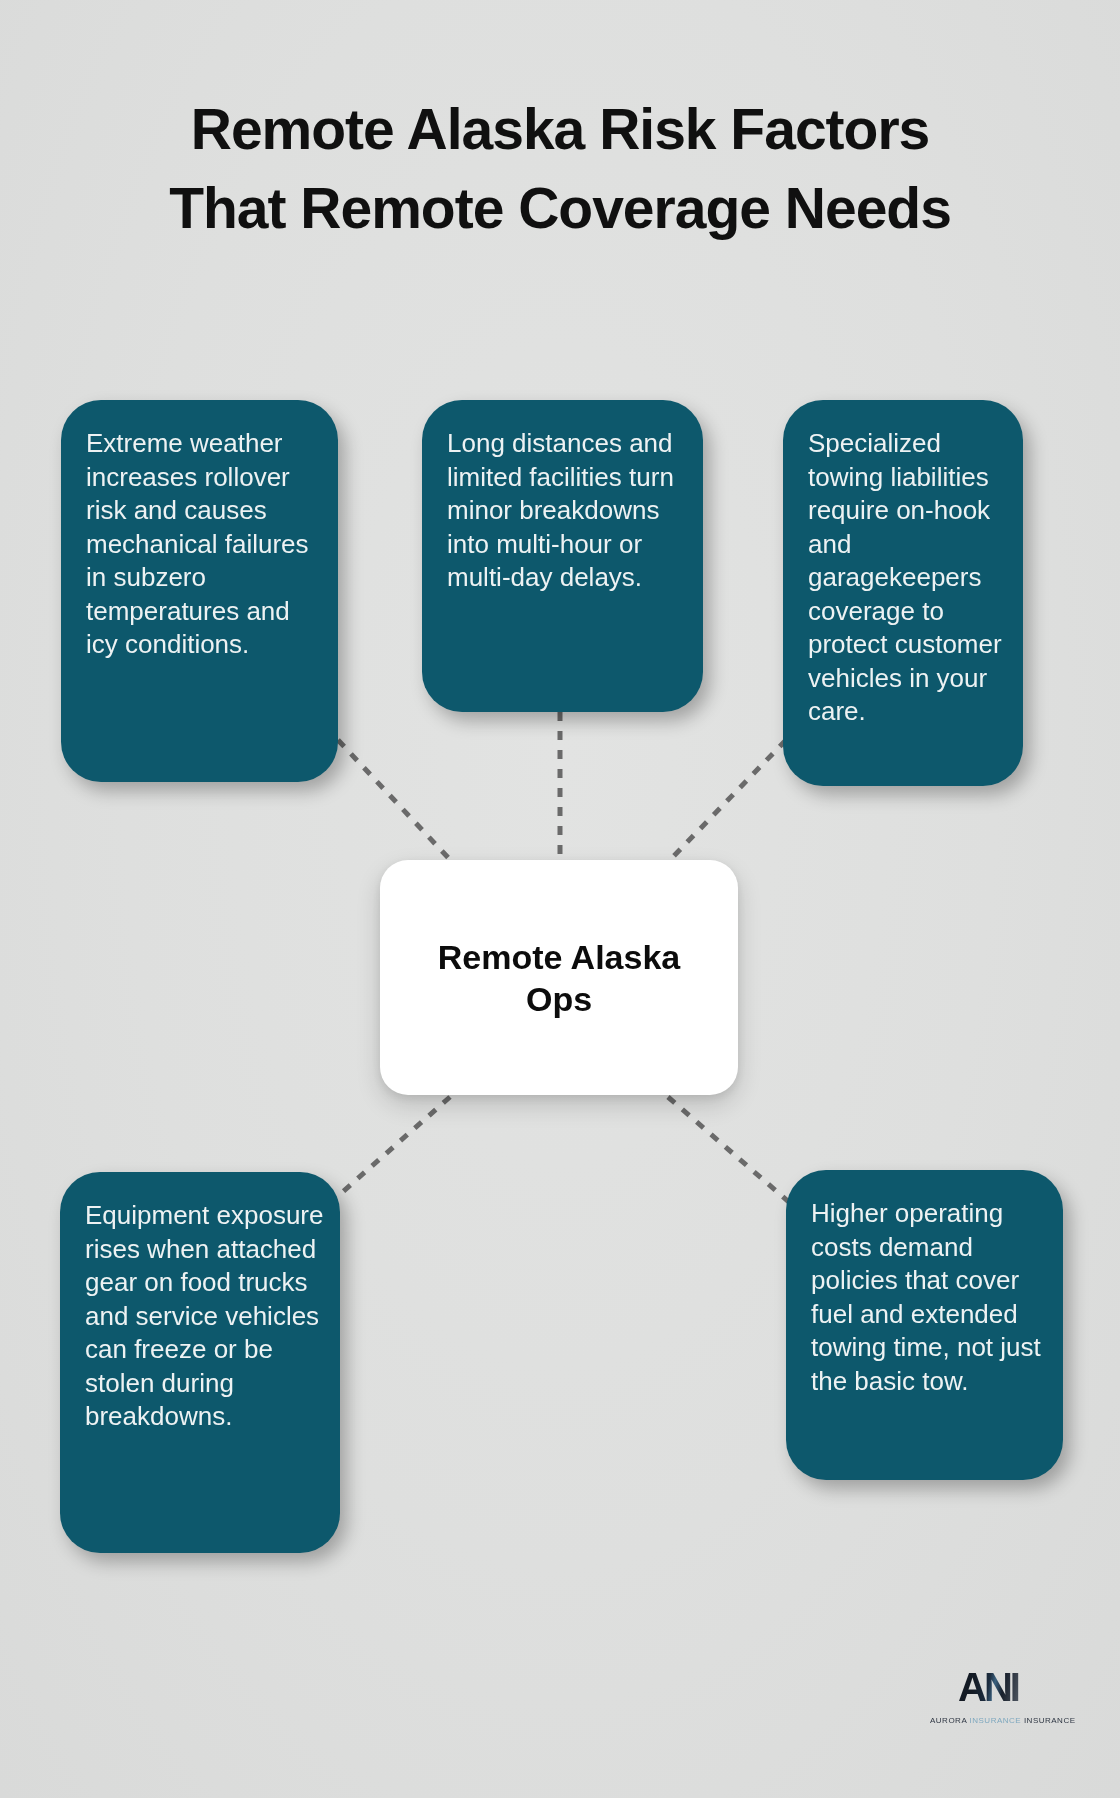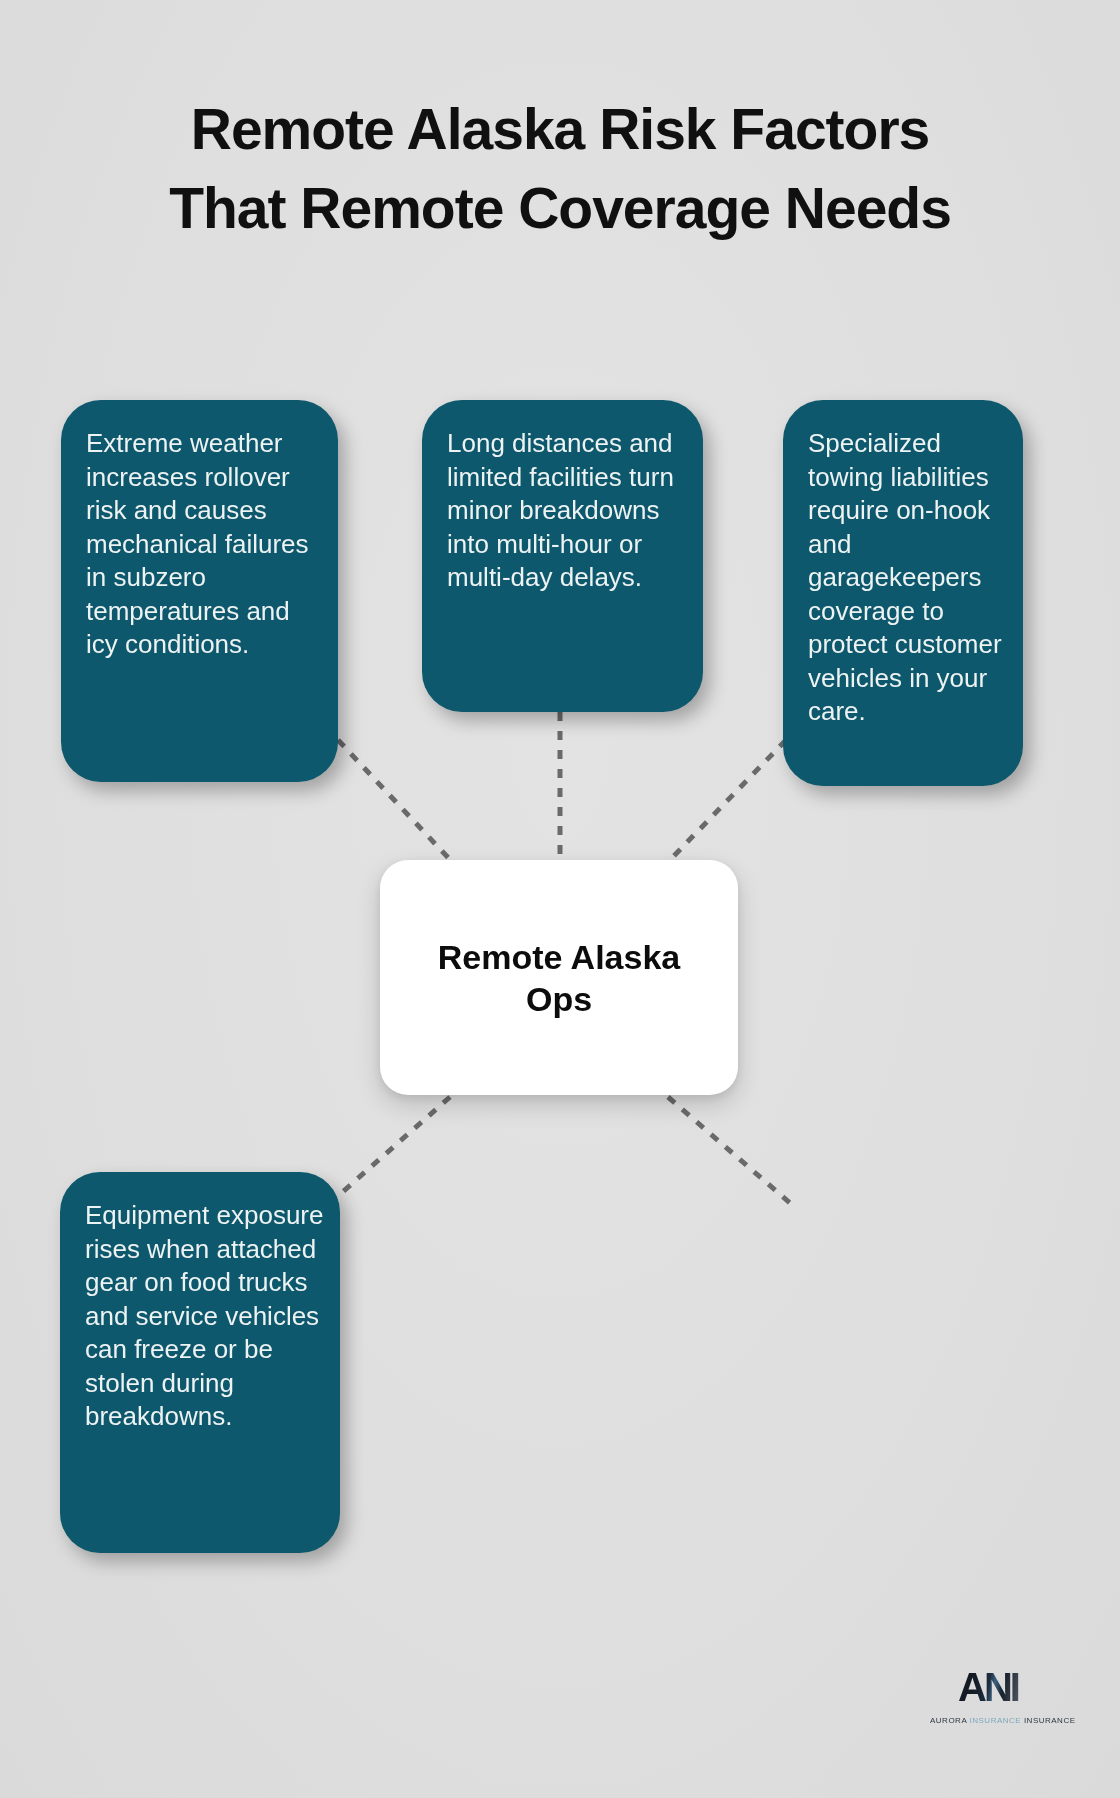--- a/index.html
+++ b/index.html
@@ -121,20 +121,23 @@
   </div>
 
   <div class="node n-tr">
     <p>Specialized towing liabilities require on-hook and garagekeepers coverage to protect customer vehicles in your care.</p>
   </div>
 
   <div class="node n-bl">
     <p>Equipment exposure rises when attached gear on food trucks and service vehicles can freeze or be stolen during breakdowns.</p>
   </div>
 
+  <div class="node n-br">
+    <p>Higher operating costs demand policies that cover fuel and extended towing time, not just the basic tow.</p>
+  </div>
 
   <div class="center-node">
     <span>Remote Alaska Ops</span>
   </div>
 
   <div class="logo">
     <div class="ani">ANI</div>
     <div class="subtitle">
       <span>AURORA</span>
       <span> </span>

